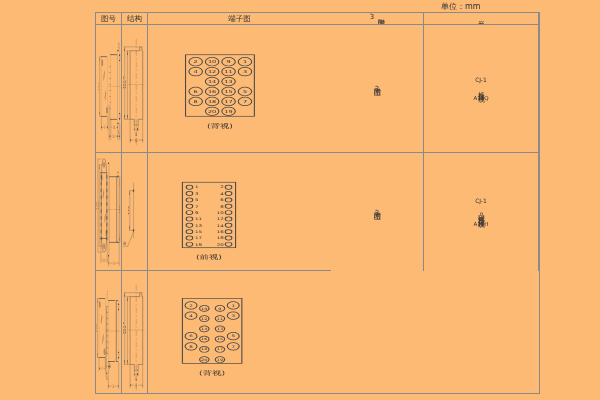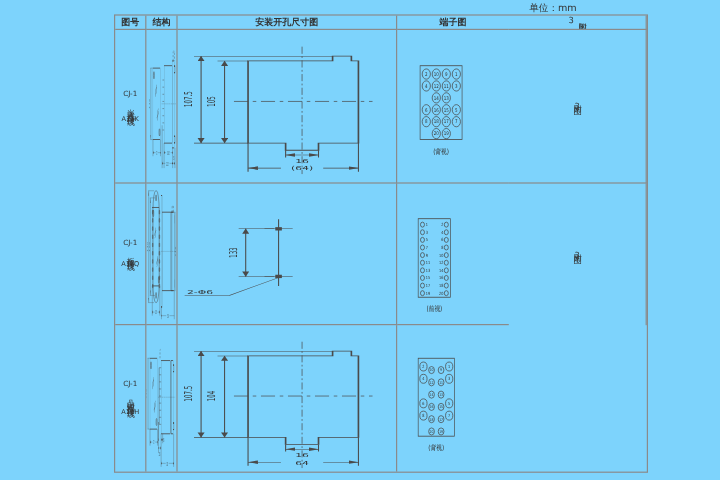--- a/index.html
+++ b/index.html
@@ -1,27 +1,27 @@
 <!DOCTYPE html>
 <html><head>
 <meta charset="utf-8">
 <style>
   html,body{margin:0;padding:0;background:#fff;}
-  .screen{position:relative;width:600px;height:400px;background:#7dd3fc;overflow:hidden;
+  .screen{position:relative;width:600px;height:400px;background:#fdba74;overflow:hidden;
           font-family:"DejaVu Sans","Liberation Sans",sans-serif;color:#333;}
   .unit{position:absolute;left:441px;top:1px;font-size:8px;color:#333;}
   .tbl{position:absolute;left:95px;top:12px;width:445px;height:382px;box-sizing:border-box;
        border:1px solid #8a8a8a;display:grid;
        grid-template-columns:26px 26px 183px 93px auto;
        grid-template-rows:12px 128px 118px auto;}
   .c{border-right:1px solid #8a8a8a;border-bottom:1px solid #8a8a8a;box-sizing:border-box;
      display:flex;align-items:center;justify-content:center;overflow:hidden;position:relative;}
   .lc{border-right:none;}
   .lr{border-bottom:none;}
-  .hd{font-size:7.5px;font-weight:bold;white-space:nowrap;}
+  .hd{font-size:7.5px;font-weight:normal;white-space:nowrap;}
   .vert{writing-mode:vertical-rl;text-orientation:upright;letter-spacing:1.5px;font-size:6.5px;}
   .fig{font-size:7px;}
   .structure{display:flex;flex-direction:column;align-items:center;gap:3px;}
   .model{font-size:6px;}
   .code{font-size:5.5px;}
   svg.draw{display:block;width:100%;height:100%;}
   svg.draw line,svg.draw path,svg.draw rect,svg.draw circle,svg.draw ellipse{
     stroke:#4a4a4a;stroke-width:0.7;fill:none;}
   svg.draw .thin{stroke-width:0.45;}
   svg.draw .dim line{stroke-width:0.45;}
@@ -45,21 +45,20 @@
       </marker>
     </defs>
   </svg>
 
   <div class="unit">单位：mm</div>
 
   <div class="tbl">
 
     <div class="c hd">图号</div>
     <div class="c hd">结构</div>
-    <div class="c hd">安装开孔尺寸图</div>
     <div class="c hd lc">端子图</div>
 
     <div class="c">
       <div class="vert fig">附图3</div>
     </div>
     <div class="c">
       <div class="structure">
         <div class="model">CJ-1</div>
         <div class="vert">嵌入式后接线</div>
         <div class="code">A11K</div>

